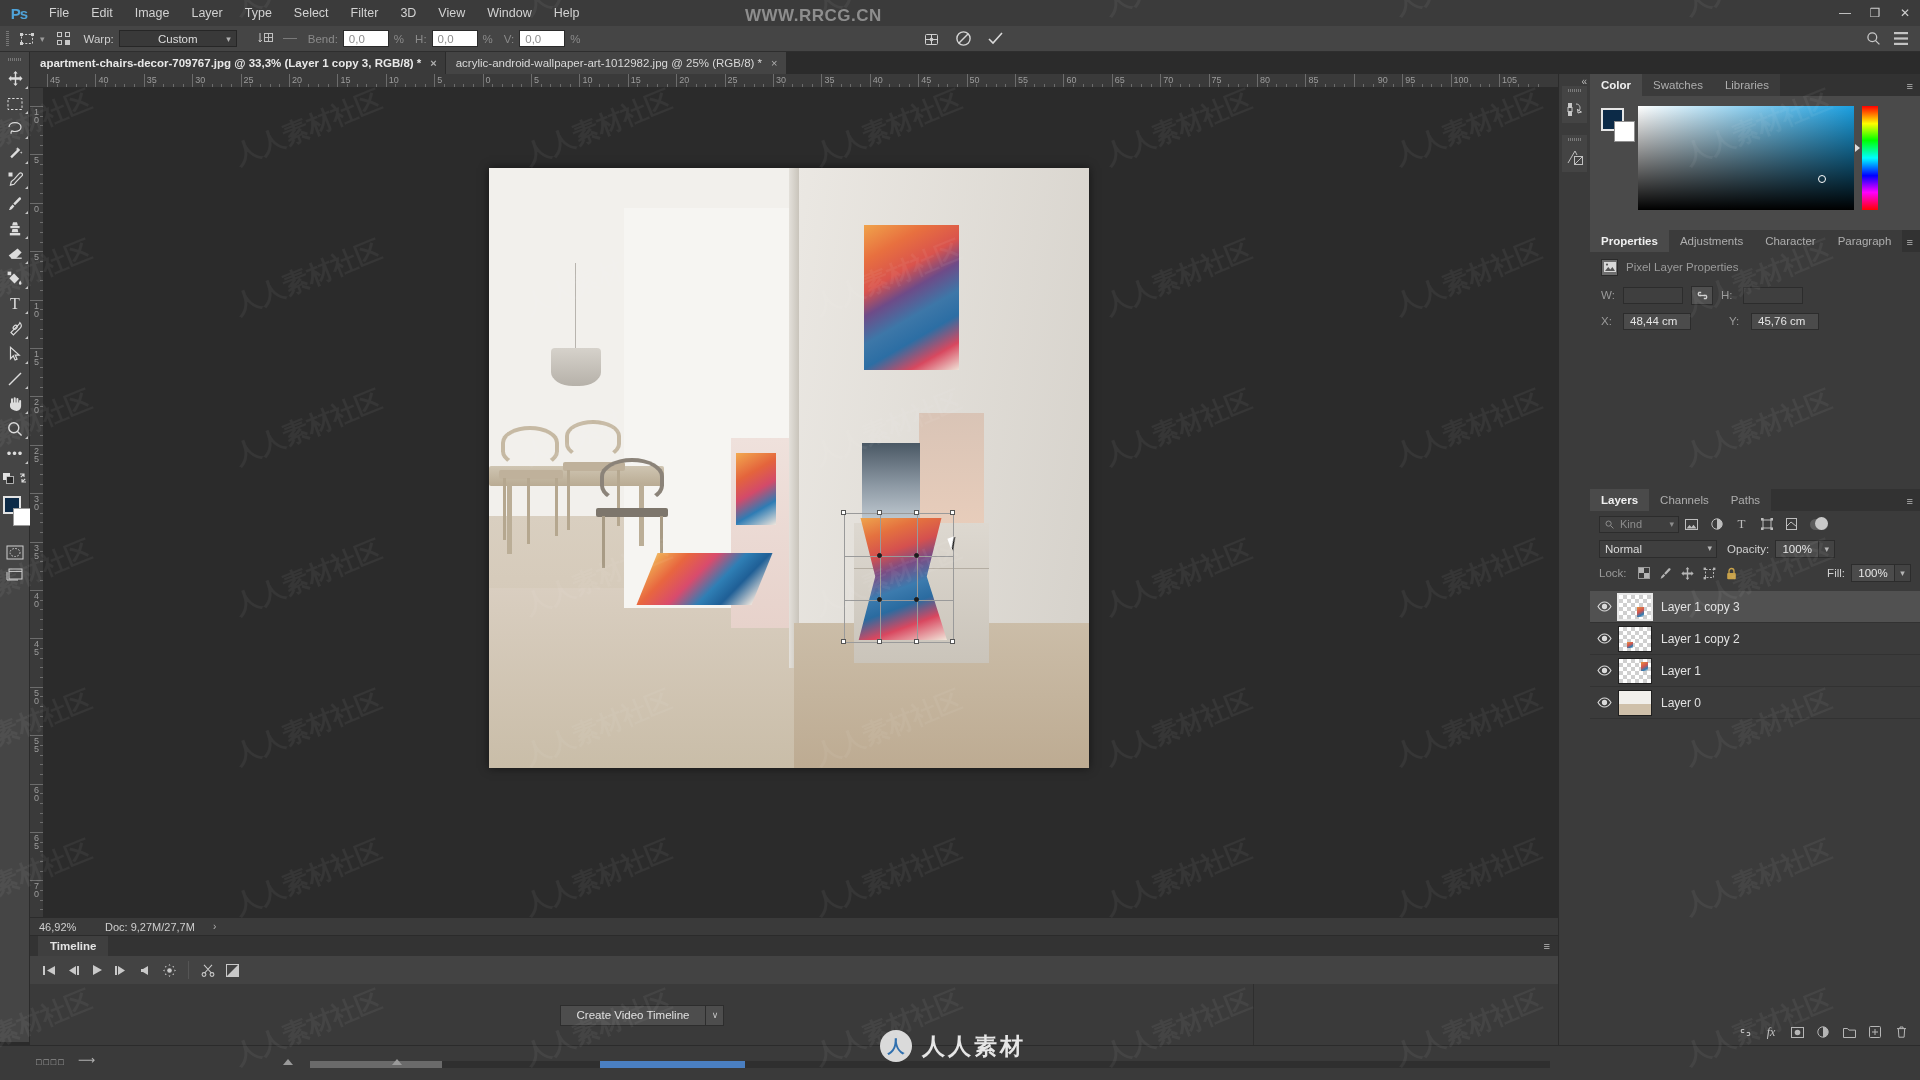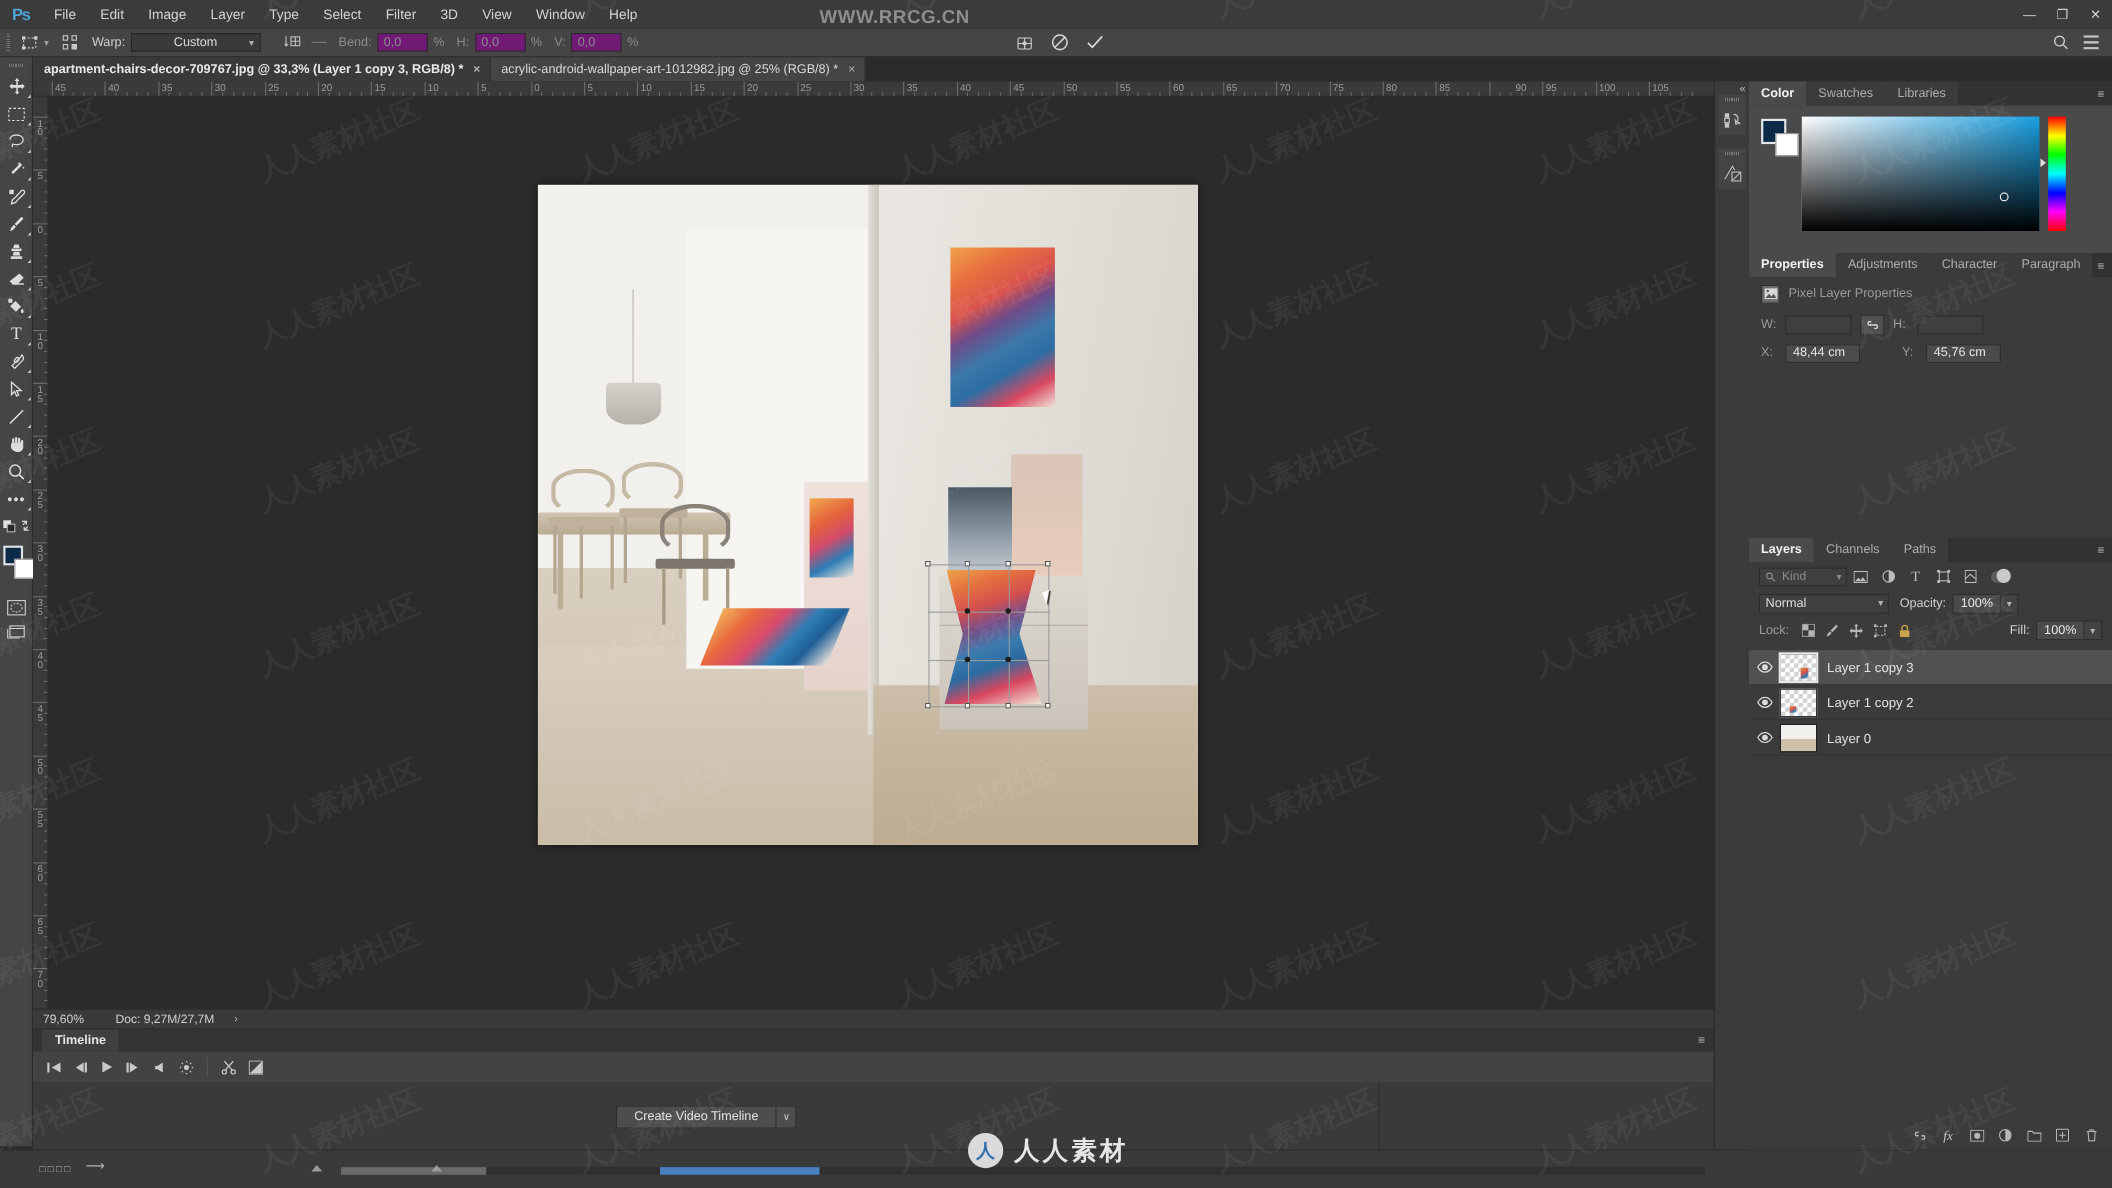--- a/index.html
+++ b/index.html
@@ -23,21 +23,21 @@
   .grip { width:14px; height:26px; display:flex; align-items:center; justify-content:center; }
   .grip::before { content:""; width:3px; height:16px;
      background:repeating-linear-gradient(to bottom,#777 0 1px,transparent 1px 2px); }
   .opt-icon { width:26px; height:22px; display:flex; align-items:center; justify-content:center; }
   .opt-label { font-size:11.5px; color:#cfcfcf; padding:0 5px 0 7px; white-space:nowrap; }
   .opt-label.dim { color:#8a8a8a; }
   .opt-select { height:17px; width:118px; background:#393939; border:1px solid #262626;
      color:#ddd; font-size:11.5px; display:flex; align-items:center; justify-content:center;
      position:relative; }
   .opt-select .cv { position:absolute; right:5px; top:3px; }
-  .opt-field { height:17px; width:46px; background:#701a75; border:1px solid #2b2b2b;
+  .opt-field { height:17px; width:46px; background:#ffffff; border:1px solid #2b2b2b;
      color:#8d8d8d; font-size:11.5px; display:flex; align-items:center; padding-left:5px; }
   .pct { font-size:11.5px; color:#8a8a8a; padding:0 4px 0 5px; }
   .opt-right { margin-left:auto; display:flex; align-items:center; padding-right:6px; gap:2px;}
   .obtn { width:26px; height:22px; display:flex; align-items:center; justify-content:center; }
 
   
   .tabbar { position:absolute; left:30px; top:52px; width:1528px; height:22px; background:#2b2b2b;
      display:flex; align-items:flex-end; }
   .tab { height:22px; display:flex; align-items:center; padding:0 8px 0 10px; font-size:11.5px;
      background:#444; color:#d8d8d8; border-right:1px solid #2b2b2b; white-space:nowrap; }
@@ -929,21 +929,21 @@
           <div class="hd" style="left:36px;top:129px;"></div>
           <div class="hd" style="left:73px;top:129px;"></div>
           <div class="hd" style="left:109px;top:129px;"></div>
         </div>
         <div class="cursor-arrow"></div>
       </div>
     </div>
   </div>
 
   <div class="statusbar">
-    <div class="z">79,60%</div>
+    <div class="z">46,92%</div>
     <div class="d">Doc: 9,27M/27,7M</div>
     <div class="arr">›</div>
   </div>
 
   <div class="timeline">
     <div class="tl-tabrow">
       <div class="tl-tab">Timeline</div>
       <div class="tl-menu">≡</div>
     </div>
     <div class="tl-ctrlrow">
@@ -1252,20 +1252,34 @@
                 <g fill="none" stroke="#dadada" stroke-width="1.1">
               <path d="M1 5.5C3 2 6 1 7.5 1S12 2 14 5.5C12 9 9 10 7.5 10S3 9 1 5.5z"></path>
               <circle cx="7.5" cy="5.5" r="2.1" fill="#dadada"></circle>
                 </g>
               </svg>
             </div>
           <div class="lthumb">
             <div class="blob" style="left:8px;top:15px;width:6px;height:6px;"></div>
             </div>
           <div class="lname">Layer 1 copy 2</div>
+        </div>
+        <div class="lrow">
+          <div class="leye">
+            <svg width="15" height="11" viewBox="0 0 15 11">
+                <g fill="none" stroke="#dadada" stroke-width="1.1">
+              <path d="M1 5.5C3 2 6 1 7.5 1S12 2 14 5.5C12 9 9 10 7.5 10S3 9 1 5.5z"></path>
+              <circle cx="7.5" cy="5.5" r="2.1" fill="#dadada"></circle>
+                </g>
+              </svg>
+            </div>
+          <div class="lthumb">
+            <div class="blob" style="left:22px;top:3px;width:7px;height:9px;"></div>
+            </div>
+          <div class="lname">Layer 1</div>
         </div>
         <div class="lrow">
           <div class="leye">
             <svg width="15" height="11" viewBox="0 0 15 11">
                 <g fill="none" stroke="#dadada" stroke-width="1.1">
               <path d="M1 5.5C3 2 6 1 7.5 1S12 2 14 5.5C12 9 9 10 7.5 10S3 9 1 5.5z"></path>
               <circle cx="7.5" cy="5.5" r="2.1" fill="#dadada"></circle>
                 </g>
               </svg>
             </div>

